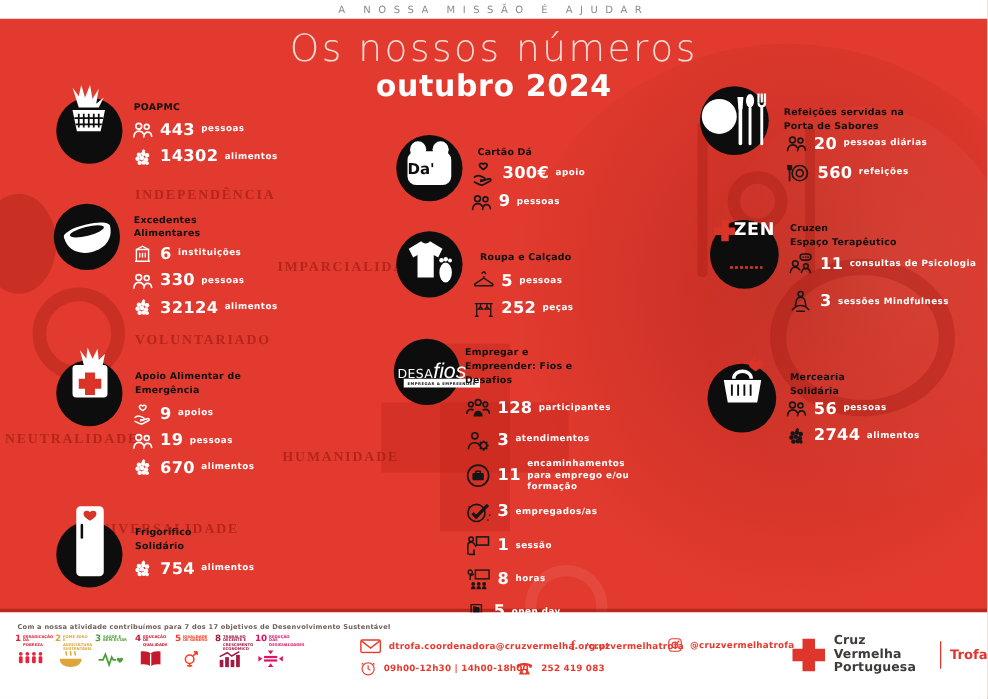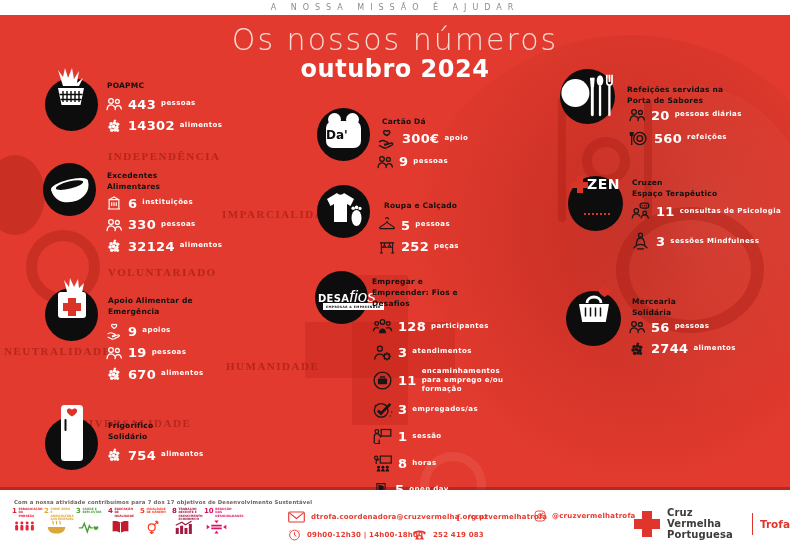--- a/index.html
+++ b/index.html
@@ -114,21 +114,21 @@
   #sec-mercearia .sec-title{left:68px;top:13px;width:70px}
   #sec-mercearia .stats{left:64px;top:34px}
 
   
   .gift{position:absolute;left:9px;top:13px;width:35px;height:27px;background:#fff;border-radius:7px;
     display:flex;align-items:center;}
   .gift::before,.gift::after{content:"";position:absolute;top:-8px;width:13px;height:13px;background:#fff;border-radius:50%}
   .gift::before{left:2px}.gift::after{right:2px}
   .gift-txt{font-size:12px;font-weight:900;color:#0d0d0d}
   .dlogo{position:absolute;left:3px;top:16px;width:48px;text-align:center;white-space:nowrap}
-  .d-main{font-size:10px;font-weight:700;color:#fff;letter-spacing:.3px}
+  .d-main{font-size:10px;font-weight:400;color:#fff;letter-spacing:.3px}
   .d-script{font-family:Liberation Sans, sans-serif;font-style:italic;font-size:17px;color:#fff}
   .dband{position:absolute;left:8px;top:32px;background:#fff;color:#0d0d0d;font-size:3px;font-weight:700;
     padding:1.5px 3px;letter-spacing:.4px;white-space:nowrap}
   .zen{position:absolute;inset:0;display:flex;align-items:flex-start;justify-content:center}
   .zcross{width:17px;height:17px;position:relative;flex:0 0 auto;margin-right:-1px}
   .zcross::before{content:"";position:absolute;left:0;top:5.5px;width:17px;height:6px;background:#DA3428}
   .zcross::after{content:"";position:absolute;left:5.5px;top:0;width:6px;height:17px;background:#DA3428}
   .ztxt{font-size:14px;font-weight:900;color:#fff;letter-spacing:.5px}
   .zen-sub{position:absolute;left:16px;top:37px;width:26px;height:2px;
     background:repeating-linear-gradient(90deg,#DA3428 0 2px,transparent 2px 4px)}

